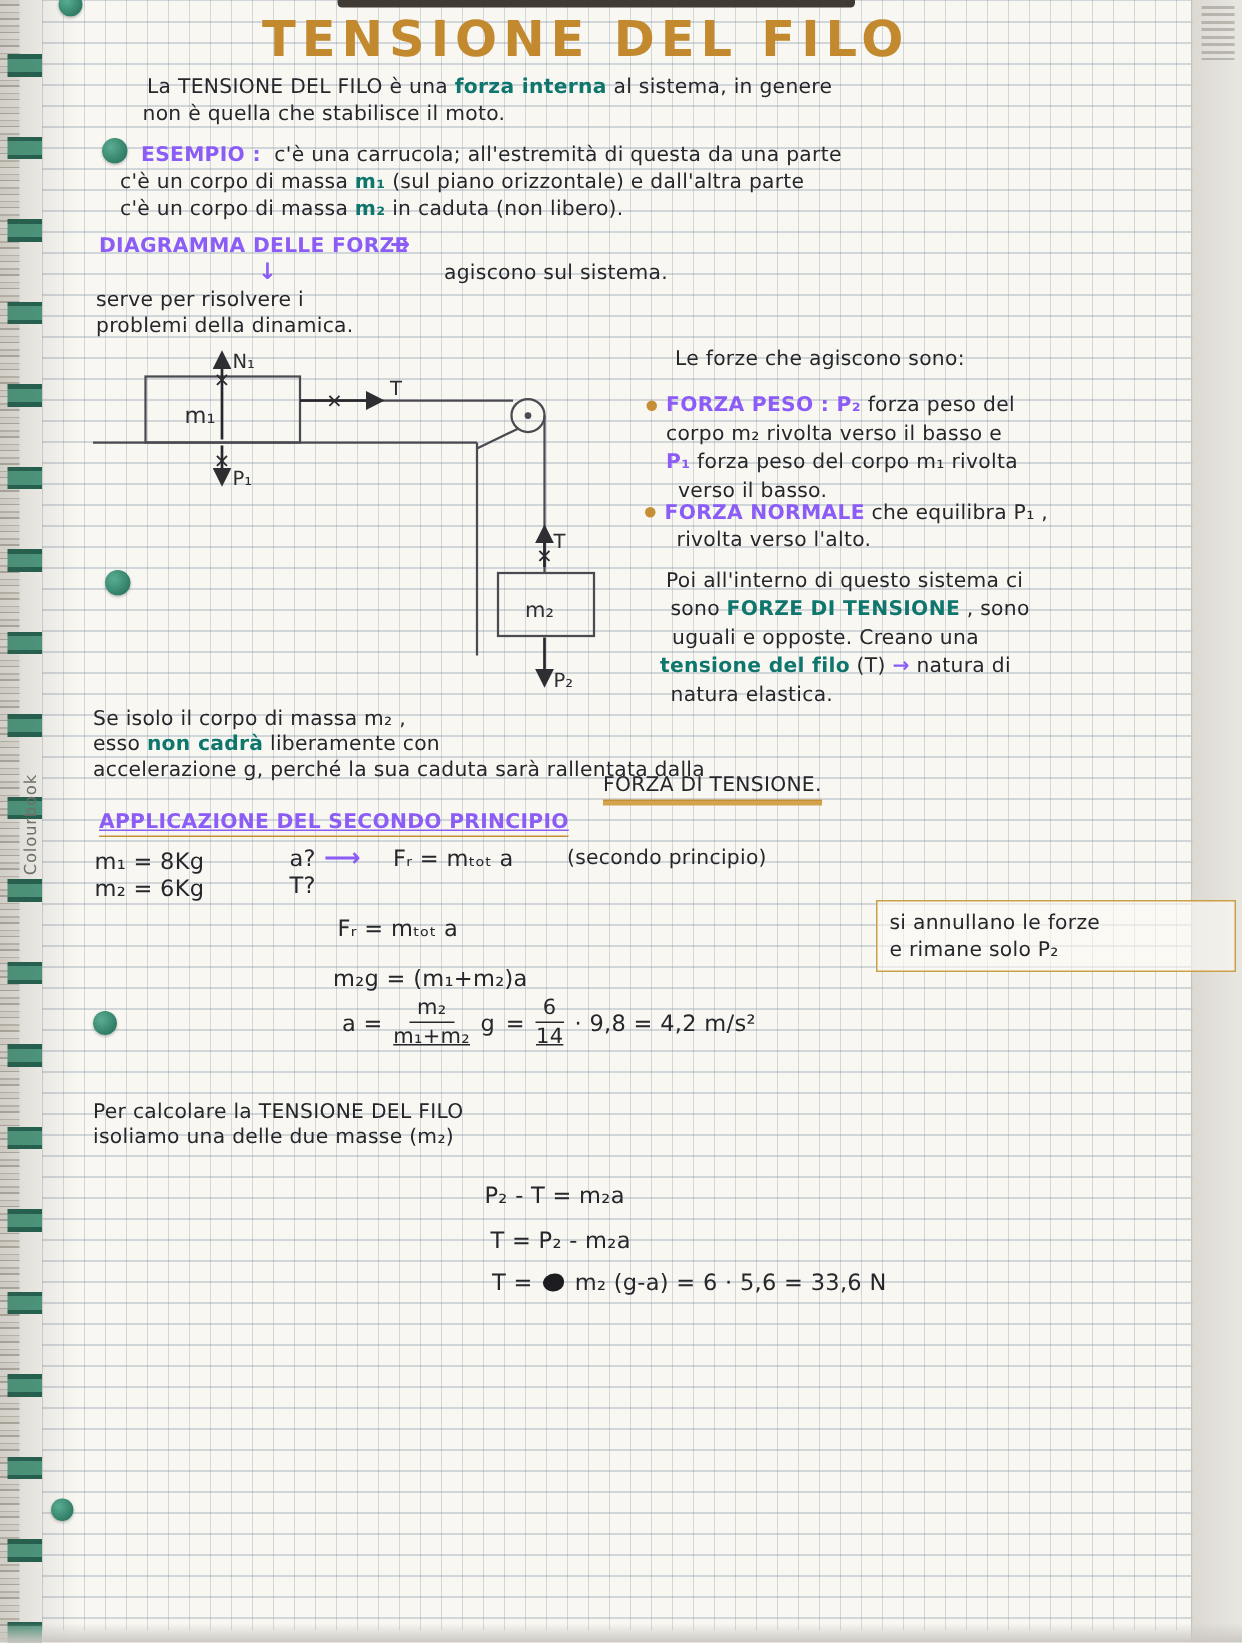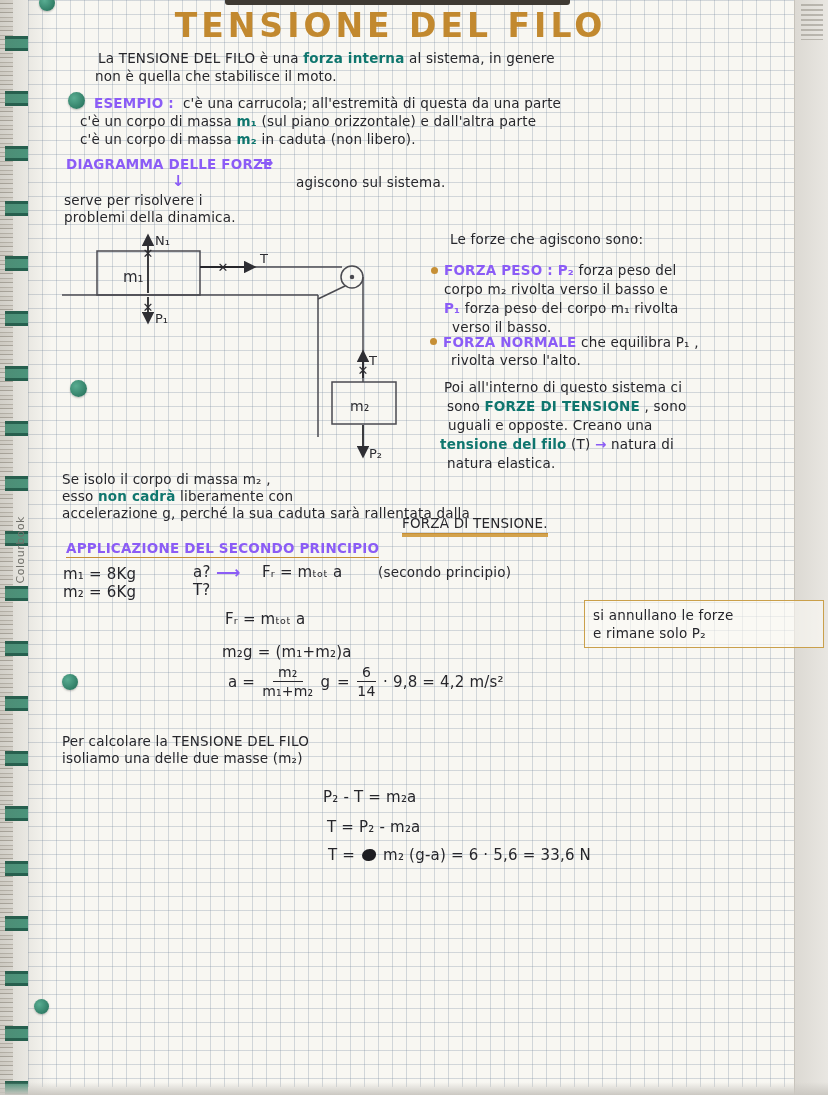--- a/index.html
+++ b/index.html
@@ -24,32 +24,32 @@
   .corner-marks{position:absolute;left:801px;top:4px;width:22px;height:36px;opacity:.5;
         background:repeating-linear-gradient(to bottom,#8d897f 0 2px,transparent 2px 5px);}
   .brand{position:absolute;left:14px;top:516px;color:#70706a;font-size:11px;letter-spacing:.5px;
         writing-mode:vertical-rl;transform:rotate(180deg);}
   .ln{position:absolute;white-space:nowrap;color:#26262b;font-size:13.5px;letter-spacing:.2px;}
   .eq{font-size:15px;}
   .title{position:absolute;left:118px;top:6px;width:545px;text-align:center;
         color:#c2892f;font-size:33px;font-weight:bold;letter-spacing:4px;}
   .or{color:#8b5cf6;font-weight:bold;}
   .mk{color:#0f766e;font-weight:bold;}
-  .u1{border-bottom:1.5px solid #c68f35;padding-bottom:1px;}
+  .u1{border-bottom:1.5px solid #c68f35;padding-bottom:1px;text-decoration:underline;}
   .u2{border-bottom:1px solid #c68f35;box-shadow:0 3px 0 #d3a24c;padding-bottom:2px;}
   .gdot{position:absolute;border-radius:50%;
         background:radial-gradient(circle at 35% 35%, #59ad92, #2e7a63 75%);box-shadow:0 1px 2px rgba(0,0,0,.25);}
   .odot{position:absolute;width:7px;height:7px;border-radius:50%;background:#c68f35;}
   .box{position:absolute;left:584px;top:600px;width:240px;height:48px;border:1.5px solid #caa04b;
         background:rgba(251,250,245,.6);padding:5px 8px;box-sizing:border-box;}
   .box .ln{position:static;display:block;line-height:18px;}
   .eqrow{display:flex;align-items:center;gap:7px;}
   .frac{display:inline-flex;flex-direction:column;align-items:center;font-size:14px;}
   .frac .num{padding:0 5px 1px;border-bottom:1.5px solid #26262b;}
-  .frac .den{padding-top:1px;}
+  .frac .den{padding-top:1px;text-decoration:underline;}
   .blob{display:inline-block;width:14px;height:12px;background:#1d1d21;border-radius:60% 45% 55% 50%;}
   svg text{fill:#2c2c31;font-family:"DejaVu Sans",sans-serif;}
 </style>
 </head>
 <body>
 
 <div class="page">
   <div class="grid"></div>
   <div class="edge-stripes"></div>
   <div class="coils"></div>

